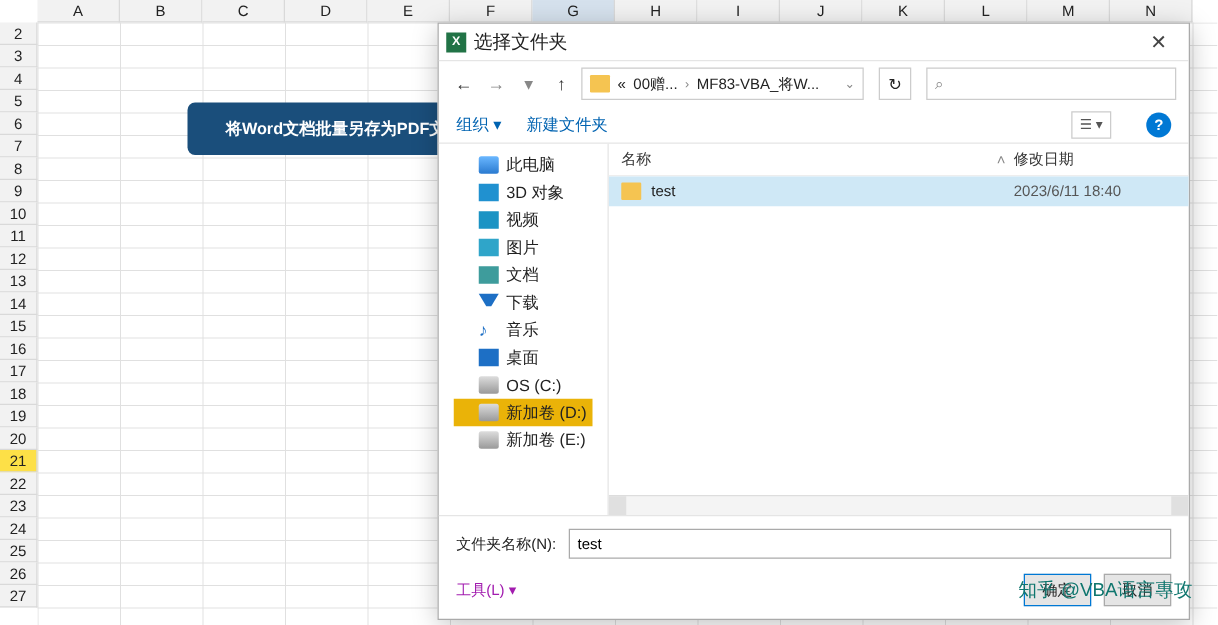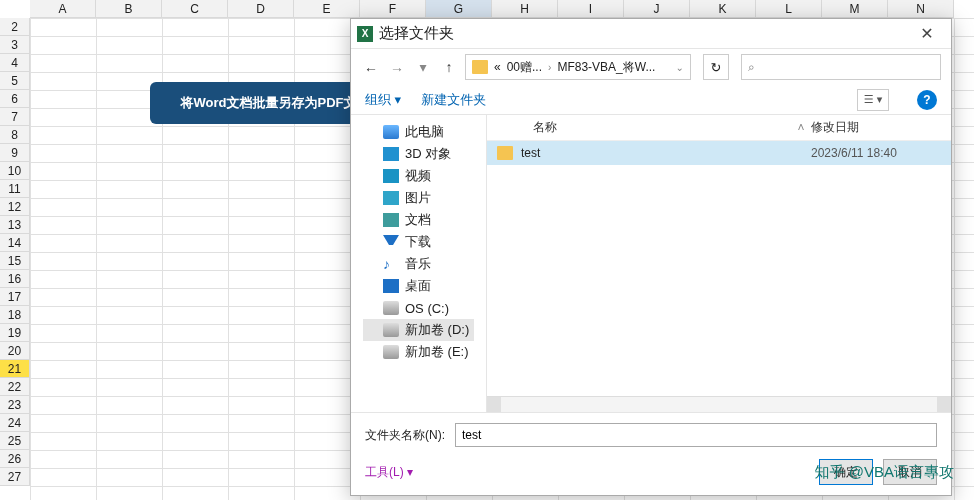--- a/index.html
+++ b/index.html
@@ -33,34 +33,34 @@
   .navbar .refresh{width:26px;height:26px;border:1px solid #ccc;display:flex;align-items:center;justify-content:center;margin-left:6px;}
   .navbar .search{width:200px;height:26px;border:1px solid #ccc;margin-left:6px;display:flex;align-items:center;padding:0 6px;color:#888;gap:6px;font-size:12px;}
   .toolbar { height: 30px; display:flex; align-items:center; padding:0 14px; gap:20px; border-bottom:1px solid #e5e5e5; font-size:13px; color:#0063b1;}
   .toolbar .left{display:flex;gap:20px;}
   .toolbar .spacer{flex:1;}
   .toolbar .viewbtn{width:32px;height:22px;border:1px solid #ccc;display:flex;align-items:center;justify-content:center;color:#555;font-size:11px;}
   .toolbar .help{width:20px;height:20px;border-radius:50%;background:#0078d4;color:#fff;display:flex;align-items:center;justify-content:center;font-size:12px;font-weight:bold;margin-left:8px;}
   .body { flex:1; display:flex; overflow:hidden;}
   .tree { width:136px; border-right:1px solid #e5e5e5; padding:6px 12px; font-size:13px; overflow:hidden;}
   .tree .item{height:22px;display:flex;align-items:center;gap:6px;padding-left:20px;white-space:nowrap;}
-  .tree .item.sel{background:#e5e5e5;}
+  .tree .item.sel{background:#eab308;}
   .tree .ico{width:16px;height:14px;display:inline-block;}
   .ico-pc{background:linear-gradient(#6ab7ff,#2a7ad0);border-radius:2px;}
   .ico-3d{background:#2091d0;}
   .ico-video{background:#1a93c4;}
   .ico-pic{background:#2fa5c9;}
   .ico-doc{background:#3e9c9c;}
   .ico-down{width:0;height:0;border-left:6px solid transparent;border-right:6px solid transparent;border-top:10px solid #1d6fc5;}
   .ico-music{color:#1d6fc5;font-size:14px;line-height:14px;}
   .ico-desk{background:#1d6fc5;}
   .ico-drive{background:linear-gradient(#ddd,#999);border-radius:2px;}
   .files { flex:1; display:flex; flex-direction:column;}
   .files .headrow{display:flex;height:26px;align-items:center;border-bottom:1px solid #eee;font-size:12px;color:#333;padding-left:10px;}
-  .files .headrow .c-name{flex:1;margin-left:36px;}
+  .files .headrow .c-name{flex:1;}
   .files .headrow .c-date{width:140px;}
   .files .list{flex:1;overflow:hidden;position:relative;}
   .files .row{display:flex;height:24px;align-items:center;padding-left:10px;font-size:12px;}
   .files .row.sel{background:#cfe8f6;}
   .files .row .folder-ico{width:16px;height:14px;background:#f5c451;border-radius:1px;margin-right:8px;}
   .files .row .c-name{flex:1;}
   .files .row .c-date{width:140px;color:#555;}
   .files .hscroll{height:16px;border-top:1px solid #ddd;background:#f4f4f4;position:relative;}
   .files .hscroll::before{content:"";position:absolute;left:0;width:14px;height:100%;background:#e0e0e0;}
   .files .hscroll::after{content:"";position:absolute;right:0;width:14px;height:100%;background:#e0e0e0;}

